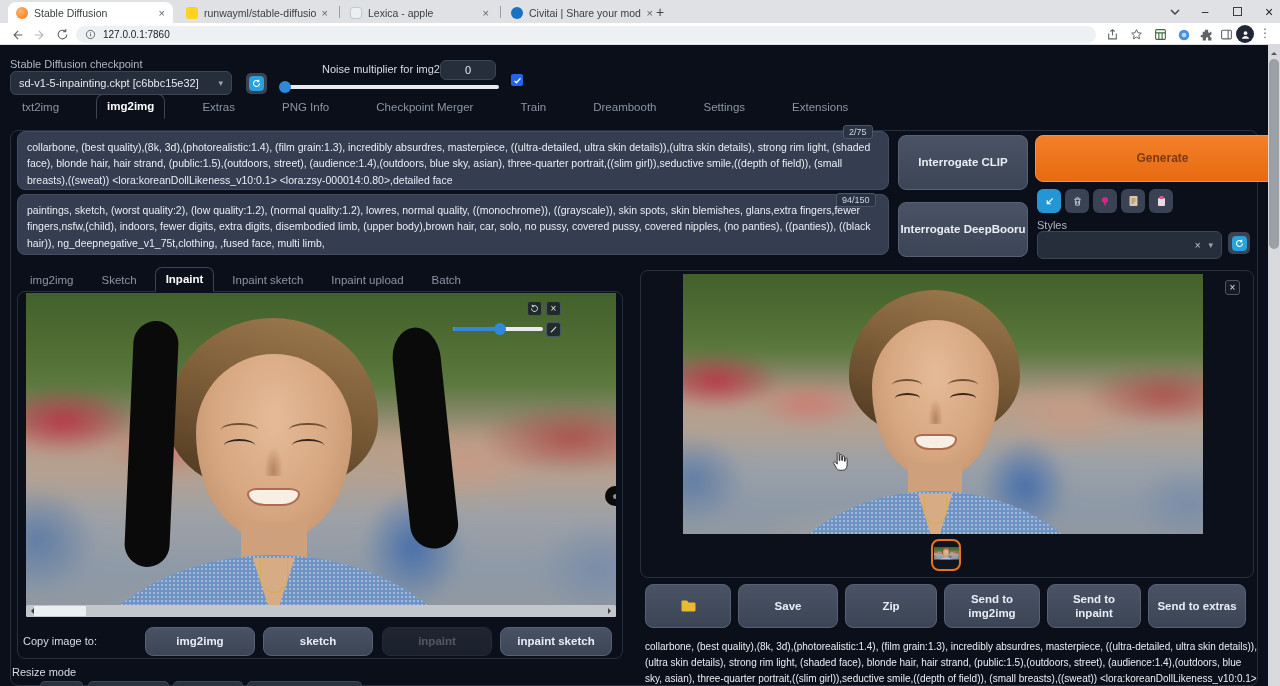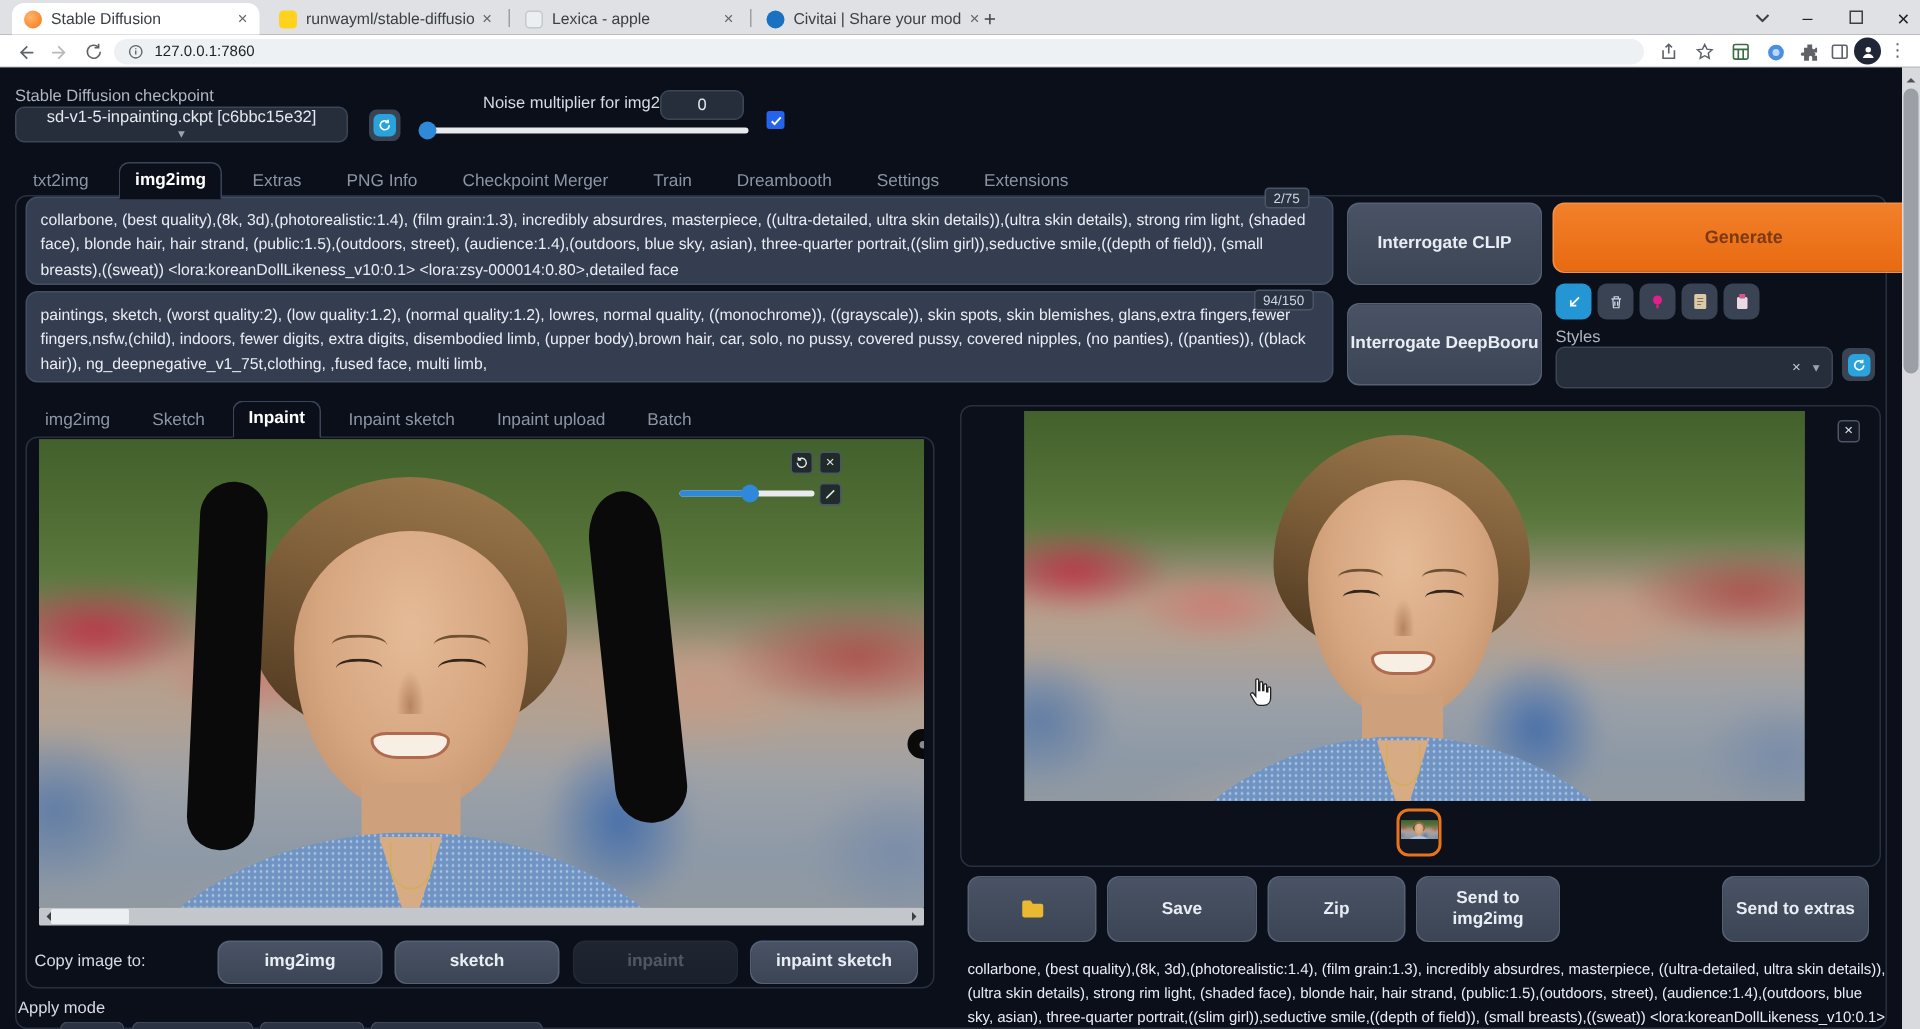--- a/index.html
+++ b/index.html
@@ -33,21 +33,21 @@
   
   .page { position:absolute; left:0; top:45px; width:1268px; height:641px; background:#0b0f19; color:#e8ebf2; }
   .lbl { font-size:11px; color:#aeb6c4; }
   .field { background:#262e3b; border:1px solid #3b4659; border-radius:6px; color:#e6e9ef; font-size:11px; display:flex; align-items:center; }
   .btn { background:linear-gradient(180deg,#4a5365,#3c4555); border:1px solid #566175; border-radius:8px; color:#e9edf4; font-weight:700; font-size:11.5px; display:flex; align-items:center; justify-content:center; text-align:center; line-height:1.25; }
   .btn.disabled { opacity:.32; }
   .cyantile { width:15px; height:15px; border-radius:4px; background:#2aa2db; display:flex; align-items:center; justify-content:center; }
   .counter { position:absolute; background:#2a3342; border:1px solid #4a5568; border-radius:3px; color:#cdd6e4; font-size:9px; padding:1px 5px; z-index:5; }
   .ta { position:absolute; background:#353e50; border:1px solid #434e62; border-radius:8px; padding:7px 9px; font-size:10.5px; line-height:1.55; color:#e9ecf3; overflow:hidden; }
   .outerbox { position:absolute; left:10px; top:85px; width:1248px; height:556px; border:1px solid #283040; border-radius:8px; }
-  .mtabs { position:absolute; left:12px; top:63px; display:flex; gap:10px; align-items:flex-end; z-index:3; }
+  .mtabs { position:absolute; left:12px; top:49px; display:flex; gap:27px; align-items:flex-end; z-index:3; }
   .mtab { padding:5px 10px 6px; font-size:11.5px; color:#8b95a5; }
   .mtab.on { color:#ffffff; font-weight:700; background:#0b0f19; border:1px solid #3a455b; border-bottom:1px solid #0b0f19; border-radius:7px 7px 0 0; }
   .itabs { position:absolute; left:20px; top:222px; display:flex; gap:8px; align-items:flex-end; z-index:3; }
   .panelL { position:absolute; left:17px; top:246px; width:606px; height:368px; border:1px solid #283040; border-radius:8px; }
   .gallery { position:absolute; left:640px; top:225px; width:614px; height:308px; background:#0c101a; border:1px solid #283040; border-radius:8px; }
   .ovbtn { position:absolute; width:15px; height:15px; background:rgba(22,28,40,.8); border:1px solid #4a5568; border-radius:3px; color:#dfe5ee; display:flex; align-items:center; justify-content:center; font-size:10px; z-index:6; }
   .slider { position:absolute; height:4px; background:#e8eaed; border-radius:2px; }
   .sthumb { position:absolute; width:12px; height:12px; border-radius:50%; background:#2f88d8; top:-4px; }
   .checkbox { position:absolute; width:12px; height:12px; background:#2563eb; border-radius:2px; display:flex; align-items:center; justify-content:center; }
 
@@ -201,21 +201,21 @@
           <circle cx="12" cy="9" r="4" fill="#fff"></circle>
           <path d="M4 21c1.5-4 5-6 8-6s6.5 2 8 6z" fill="#fff"></path>
         </svg>
     </div>
     <div class="kebab">⋮</div>
   </div>
 
   <div class="page">
 
     <span class="lbl abs" style="left:10px;top:13px;">Stable Diffusion checkpoint</span>
-    <div class="field abs" style="left:10px;top:26px;width:222px;height:24px;padding:0 8px;justify-content:space-between;flex-direction:column;">
+    <div class="field abs" style="left:10px;top:26px;width:222px;height:24px;padding:0 8px;justify-content:space-between;">
       <span>sd-v1-5-inpainting.ckpt [c6bbc15e32]</span>
       <span style="color:#9aa3b4;font-size:9px;">▾</span>
     </div>
     <div class="abs" style="left:246px;top:28px;width:21px;height:21px;background:#3a4353;border-radius:5px;display:flex;align-items:center;justify-content:center;">
       <span class="cyantile">
         <svg width="9" height="9" viewBox="0 0 24 24">
             <path d="M20 12a8 8 0 1 1-2.3-5.6M18 2v5h-5" fill="none" stroke="#fff" stroke-width="3"></path>
           </svg>
       </span>
     </div>
@@ -349,21 +349,21 @@
       <span class="thumbx"></span>
       <span class="arrR"></span>
     </div>
 
     <span class="lbl abs" style="left:23px;top:590px;color:#d6dbe5;">Copy image to:</span>
     <div class="btn abs" style="left:145px;top:582px;width:110px;height:29px;">img2img</div>
     <div class="btn abs" style="left:263px;top:582px;width:110px;height:29px;">sketch</div>
     <div class="btn abs disabled" style="left:382px;top:582px;width:110px;height:29px;">inpaint</div>
     <div class="btn abs" style="left:500px;top:582px;width:112px;height:29px;">inpaint sketch</div>
 
-    <span class="lbl abs" style="left:12px;top:621px;color:#d6dbe5;">Apply mode</span>
+    <span class="lbl abs" style="left:12px;top:621px;color:#d6dbe5;">Resize mode</span>
     <div class="pill" style="left:40px;width:43px;"></div>
     <div class="pill" style="left:88px;width:81px;"></div>
     <div class="pill" style="left:173px;width:70px;"></div>
     <div class="pill" style="left:247px;width:115px;"></div>
 
     <div class="gallery">
       <div class="photo" style="left:42px;top:3px;width:520px;height:260px;">
         <div class="bg"></div>
         <div class="person" style="left:30%;top:6%;width:37%;height:98%;">
           <div class="hair"></div>
@@ -396,20 +396,21 @@
     </div>
 
     <div class="btn abs" style="left:645px;top:539px;width:86px;height:44px;">
       <svg width="17" height="14" viewBox="0 0 24 20">
           <path d="M2 4a2 2 0 0 1 2-2h6l2 3h8a2 2 0 0 1 2 2v9a2 2 0 0 1-2 2H4a2 2 0 0 1-2-2z" fill="#e8b931"></path>
         </svg>
     </div>
     <div class="btn abs" style="left:738px;top:539px;width:100px;height:44px;">Save</div>
     <div class="btn abs" style="left:845px;top:539px;width:92px;height:44px;">Zip</div>
     <div class="btn abs" style="left:944px;top:539px;width:96px;height:44px;padding:0 14px;">Send to img2img</div>
+    <div class="btn abs" style="left:1047px;top:539px;width:94px;height:44px;padding:0 16px;">Send to inpaint</div>
     <div class="btn abs" style="left:1148px;top:539px;width:98px;height:44px;">Send to extras</div>
 
     <div class="infotxt" style="left:645px;top:594px;width:613px;height:46px;overflow:hidden;">collarbone, (best quality),(8k, 3d),(photorealistic:1.4), (film grain:1.3), incredibly absurdres, masterpiece, ((ultra-detailed, ultra skin details)),(ultra skin details), strong rim light, (shaded face), blonde hair, hair strand, (public:1.5),(outdoors, street), (audience:1.4),(outdoors, blue sky, asian), three-quarter portrait,((slim girl)),seductive smile,((depth of field)), (small breasts),((sweat)) &lt;lora:koreanDollLikeness_v10:0.1&gt; &lt;lora:zsy-000014:0.80&gt;,detailed face</div>
   </div>
 
   <div class="vscroll">
     <span class="vup"></span>
     <span class="vthumb"></span>
   </div>
 

